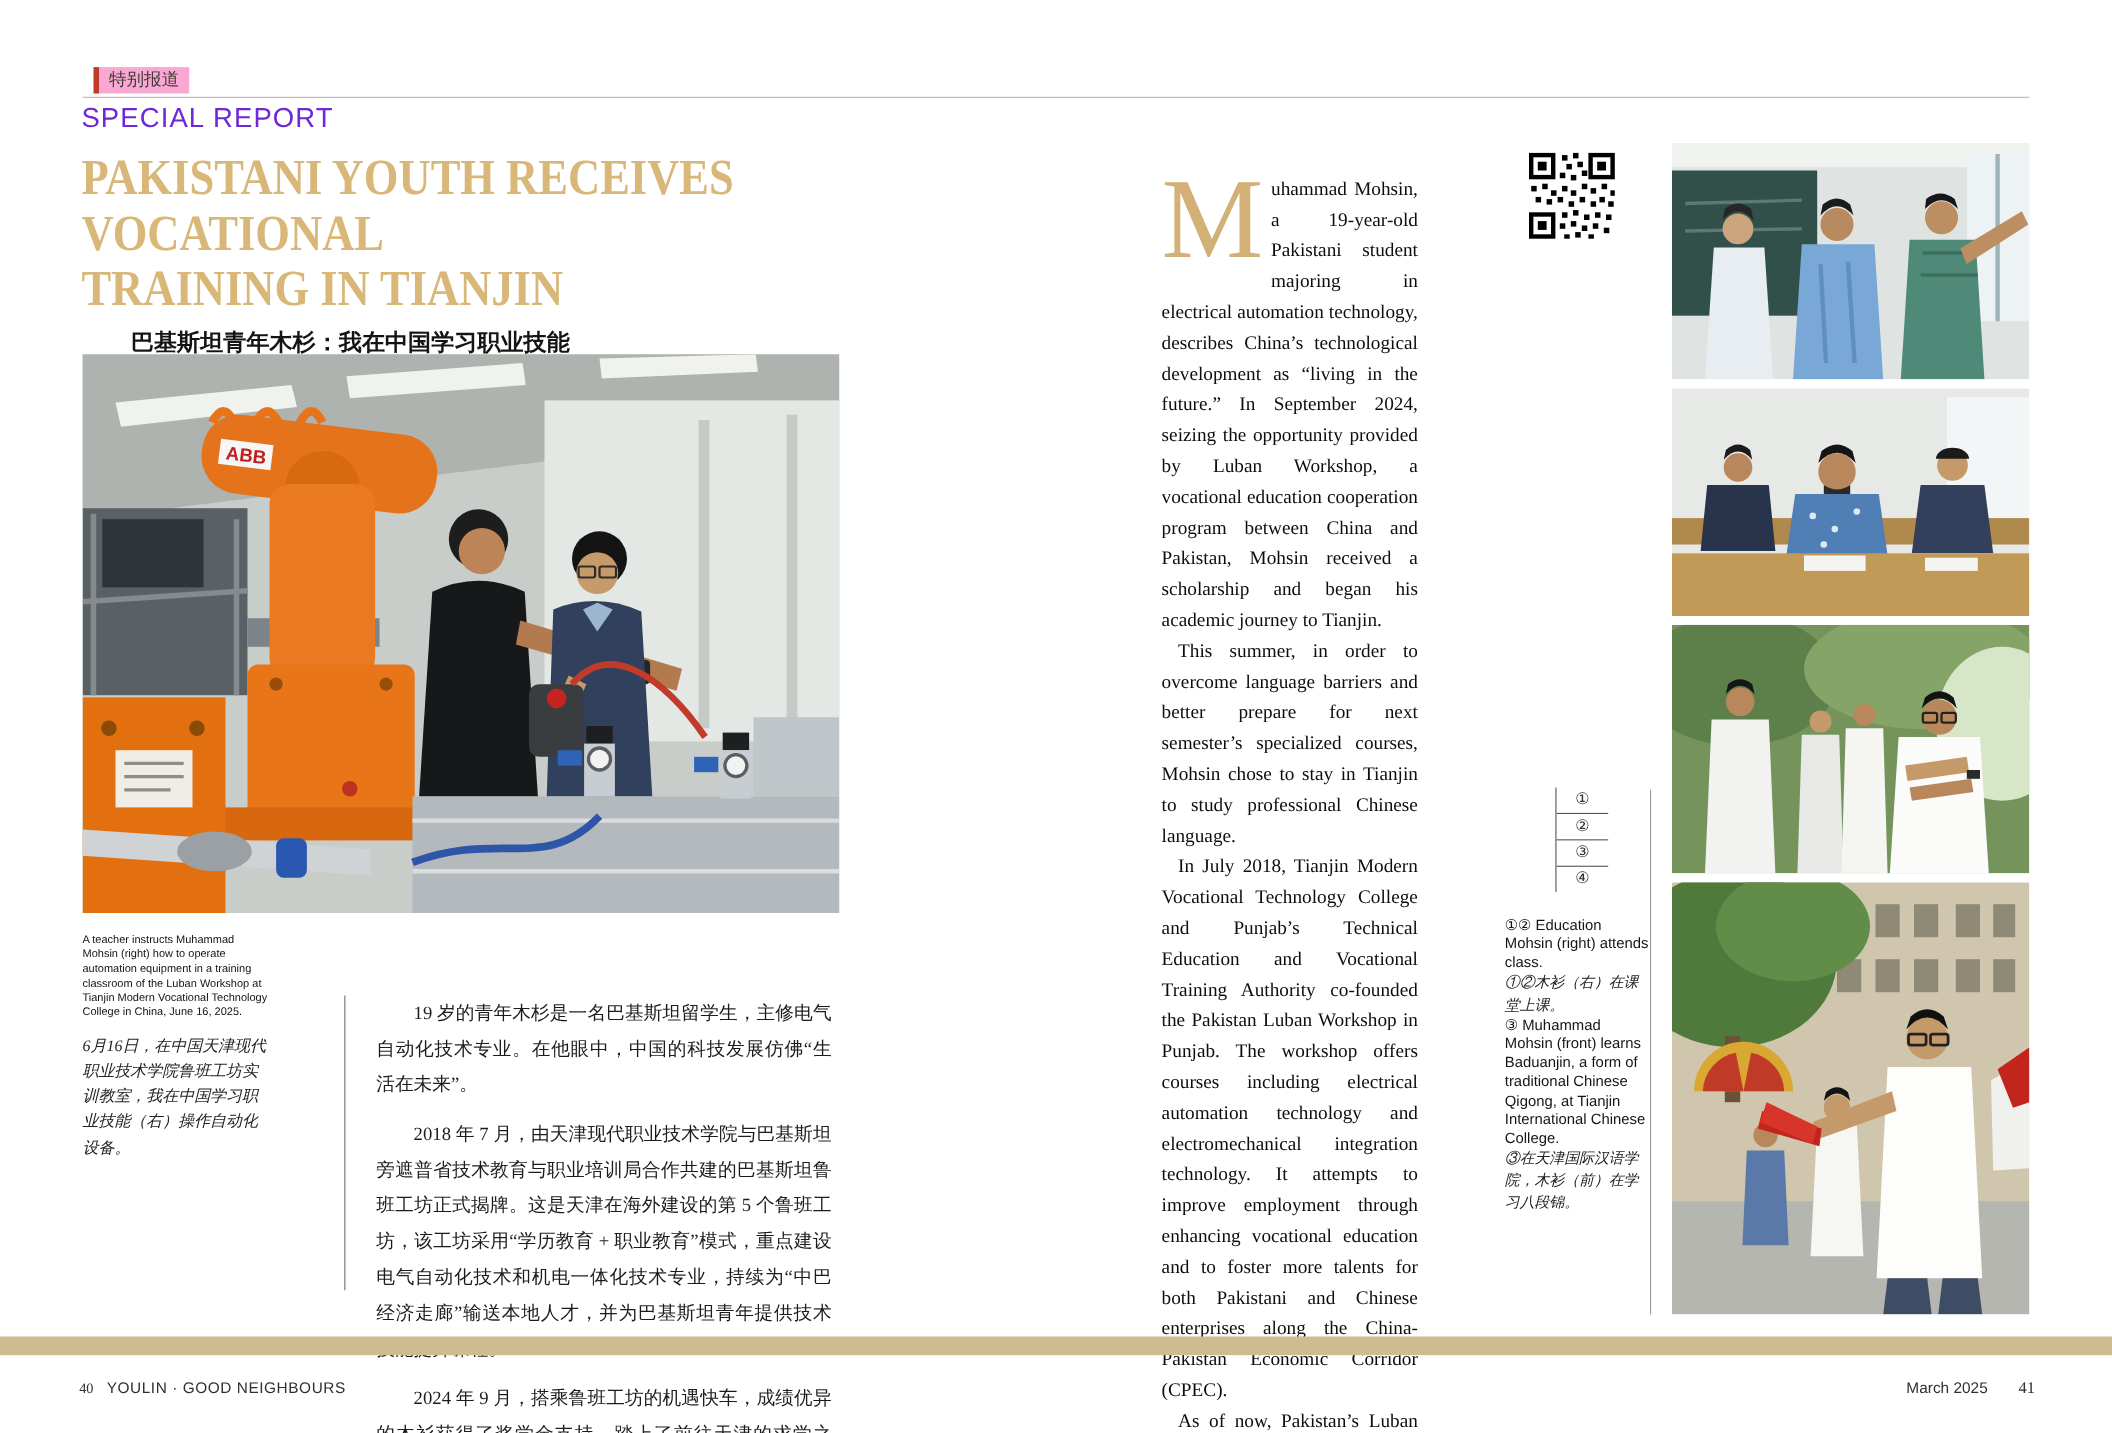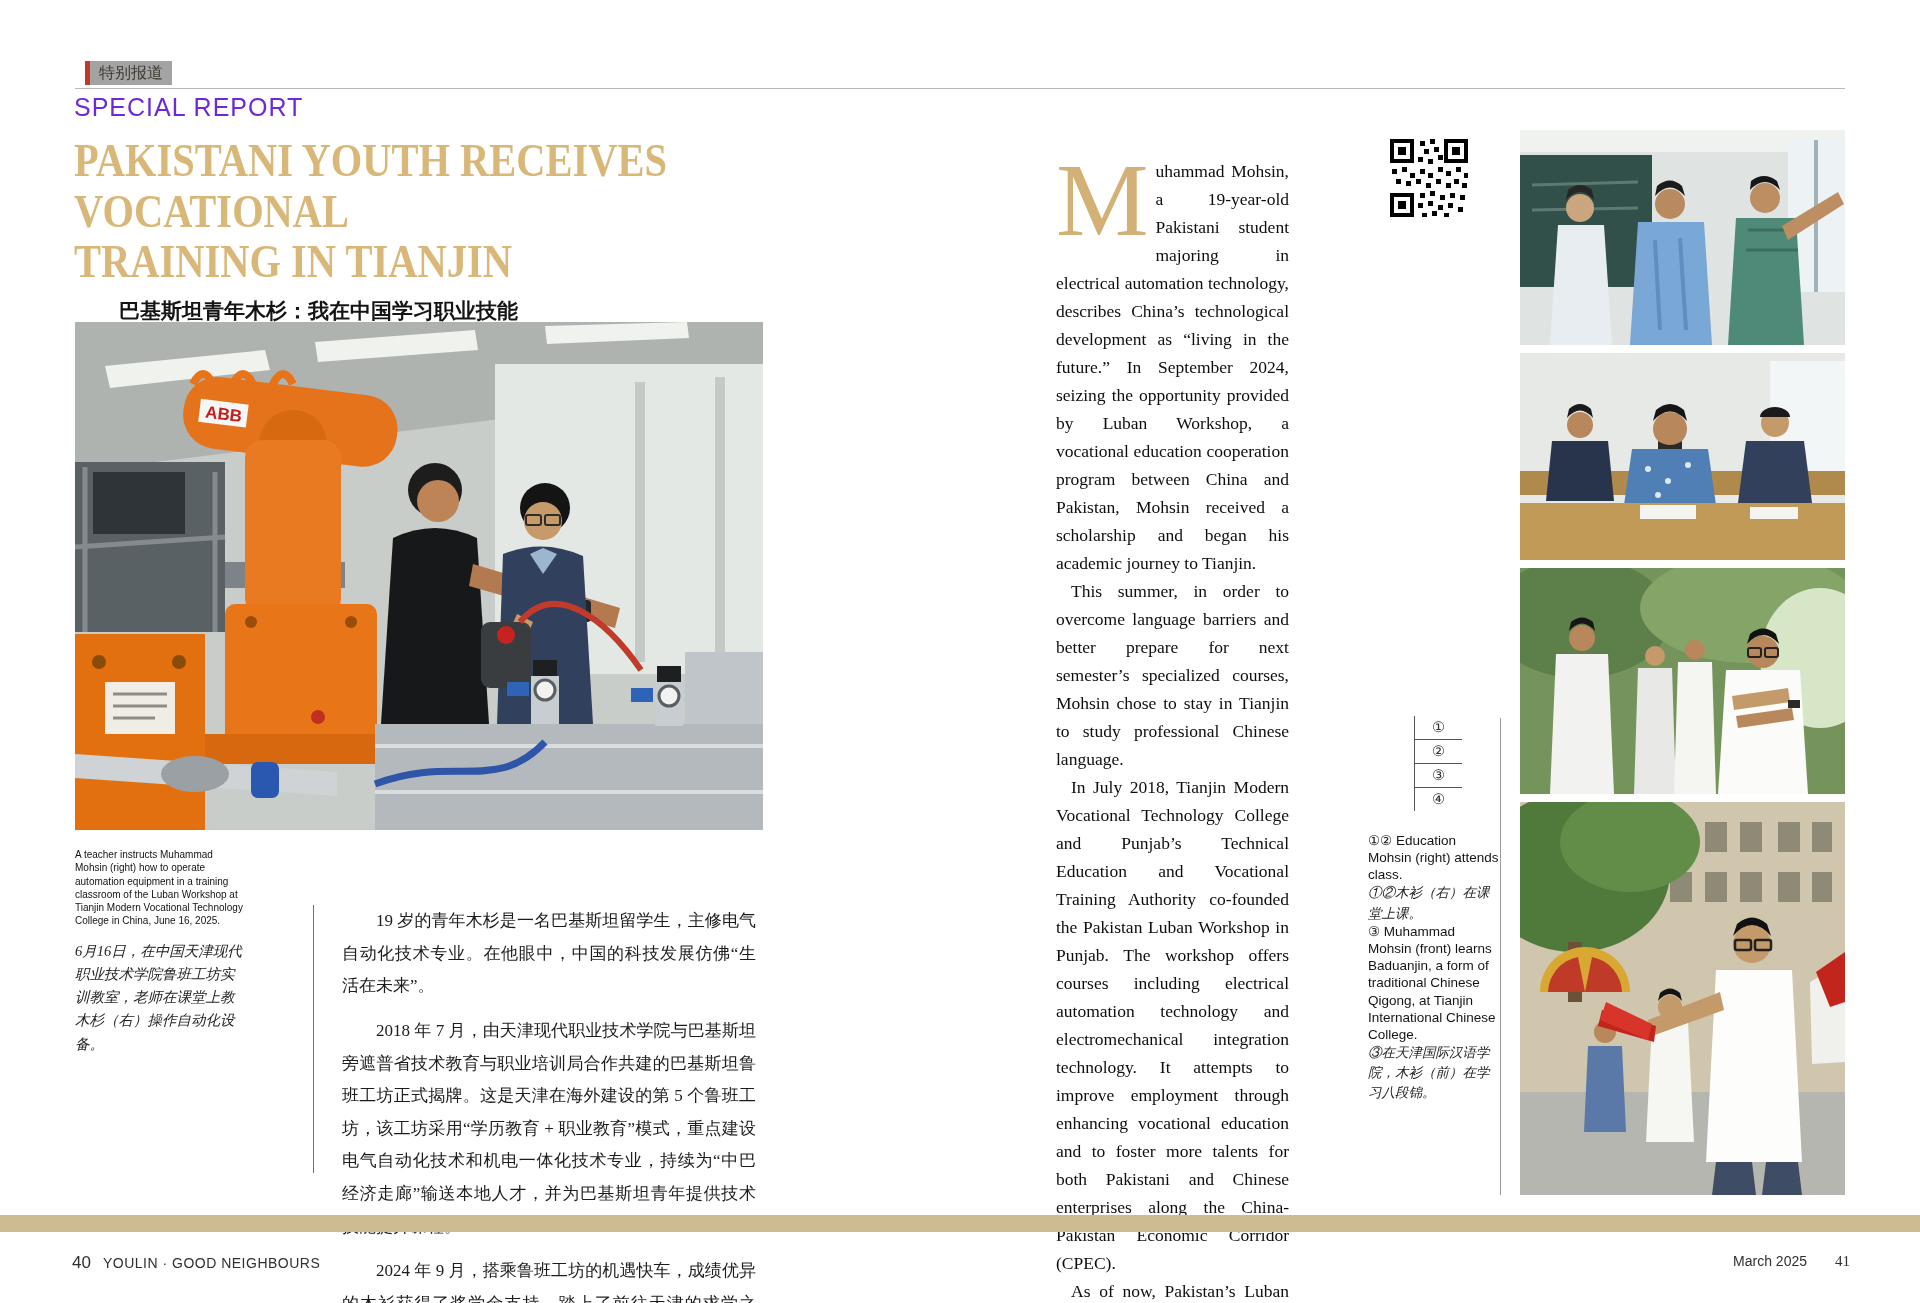--- a/index.html
+++ b/index.html
@@ -2,21 +2,21 @@
 <html><head>
 <meta charset="utf-8">
 <style>
   html,body{margin:0;padding:0;background:#ffffff;}
   #page{position:relative;width:1920px;height:1303px;background:#ffffff;overflow:hidden;
         font-family:"Liberation Sans",sans-serif;color:#111;}
 
   
   .badge{position:absolute;left:85px;top:61px;display:flex;align-items:stretch;}
   .badge .redbar{width:5px;background:#c0392b;}
-  .badge .label{background:#a3a3a3;color:#3f3a30;font-size:16px;line-height:24px;padding:0 9px;}
+  .badge .label{background:#f9a8d4;color:#3f3a30;font-size:16px;line-height:24px;padding:0 9px;}
   .toprule{position:absolute;left:75px;top:88px;width:1770px;height:1px;background:#b9b9b9;}
   .section-en{position:absolute;left:74px;top:93px;font-size:25px;letter-spacing:1px;color:#6d28d9;}
 
   .headline{position:absolute;left:74px;top:136px;width:760px;
             font-family:"Liberation Serif",serif;font-weight:700;color:#d8b778;
             font-size:46px;line-height:1.1;transform:scaleX(.88);transform-origin:left top;
             letter-spacing:0px;}
   .subtitle{position:absolute;left:75px;top:297px;font-size:21px;font-weight:700;color:#141414;margin-left:44px;}
 
   
@@ -64,21 +64,21 @@
 
   
   .rphoto{position:absolute;left:1520px;width:325px;overflow:hidden;}
   .rphoto svg{display:block;width:100%;height:100%;}
   .rp1{top:130px;height:215px;} .rp2{top:353px;height:207px;}
   .rp3{top:568px;height:226px;} .rp4{top:802px;height:393px;}
 
   
   .band{position:absolute;left:0;top:1215px;width:1920px;height:17px;background:#cdbc92;}
   .footer-left{position:absolute;left:72px;top:1253px;font-size:14px;color:#2f2f2f;}
-  .footer-left .num{font-family:Liberation Sans, sans-serif;font-size:17px;margin-right:12px;}
+  .footer-left .num{font-family:Liberation Serif, serif;font-size:13px;margin-right:12px;}
   .footer-left .mag{letter-spacing:.5px;}
   .footer-right{position:absolute;right:70px;top:1253px;font-size:14px;color:#2f2f2f;text-align:right;}
   .footer-right .num{font-family:"Liberation Serif",serif;font-size:15px;margin-left:28px;}
 </style>
 </head>
 <body>
 
 <div id="page">
 
   <div class="badge">
@@ -169,21 +169,21 @@
       <line x1="38" y1="384" x2="92" y2="384" stroke="#8f8c84" stroke-width="3"></line>
       <line x1="38" y1="396" x2="80" y2="396" stroke="#8f8c84" stroke-width="3"></line>
       <polygon points="0,432 262,450 262,474 0,456" fill="#cfd3d6"></polygon>
       <ellipse cx="120" cy="452" rx="34" ry="18" fill="#9aa0a4"></ellipse>
       <rect x="176" y="440" width="28" height="36" rx="7" fill="#2a58b0"></rect>
     </svg>
   </div>
 
   <div class="photo-cap">
     <div class="en">A teacher instructs Muhammad Mohsin (right) how to operate automation equipment in a training classroom of the Luban Workshop at Tianjin Modern Vocational Technology College in China, June 16, 2025.</div>
-    <div class="cn">6月16日，在中国天津现代职业技术学院鲁班工坊实训教室，老师在课堂上教木杉（右）操作自动化设备。</div>
+    <div class="cn">6月16日，在中国天津现代职业技术学院鲁班工坊实训教室，我在中国学习职业技能（右）操作自动化设备。</div>
   </div>
 
   <div class="cn-rule"></div>
   <div class="cn-article">
     <p>19 岁的青年木杉是一名巴基斯坦留学生，主修电气自动化技术专业。在他眼中，中国的科技发展仿佛“生活在未来”。</p>
     <p>2018 年 7 月，由天津现代职业技术学院与巴基斯坦旁遮普省技术教育与职业培训局合作共建的巴基斯坦鲁班工坊正式揭牌。这是天津在海外建设的第 5 个鲁班工坊，该工坊采用“学历教育 + 职业教育”模式，重点建设电气自动化技术和机电一体化技术专业，持续为“中巴经济走廊”输送本地人才，并为巴基斯坦青年提供技术技能提升课程。</p>
     <p>2024 年 9 月，搭乘鲁班工坊的机遇快车，成绩优异的木衫获得了奖学金支持，踏上了前往天津的求学之路。在天津的校园里，木衫最大的挑战并非专业知识本身，而是语言障碍。这个暑假，为了更好地衔接下一学期的专业课程，木衫和几名同学选择留在天津学习专业汉语。截至目前，巴基斯坦鲁班工坊累计培训当地青年 1000 余人次，累计课时达 8800 余小时。</p>
 
   </div>
 

